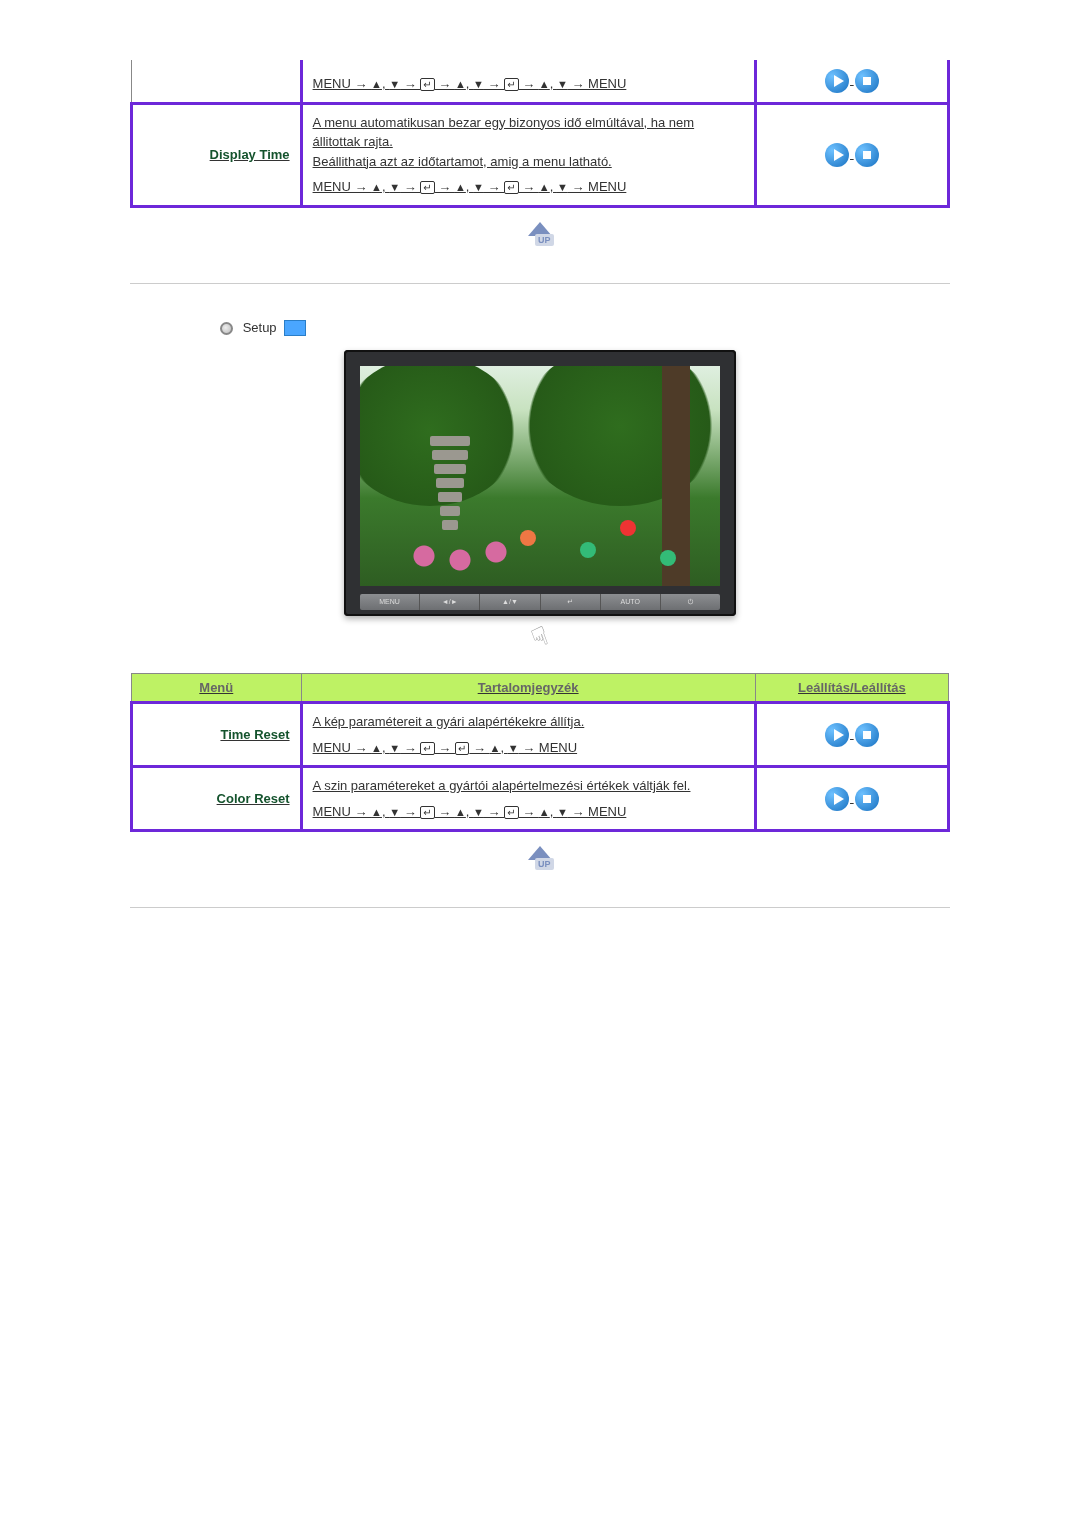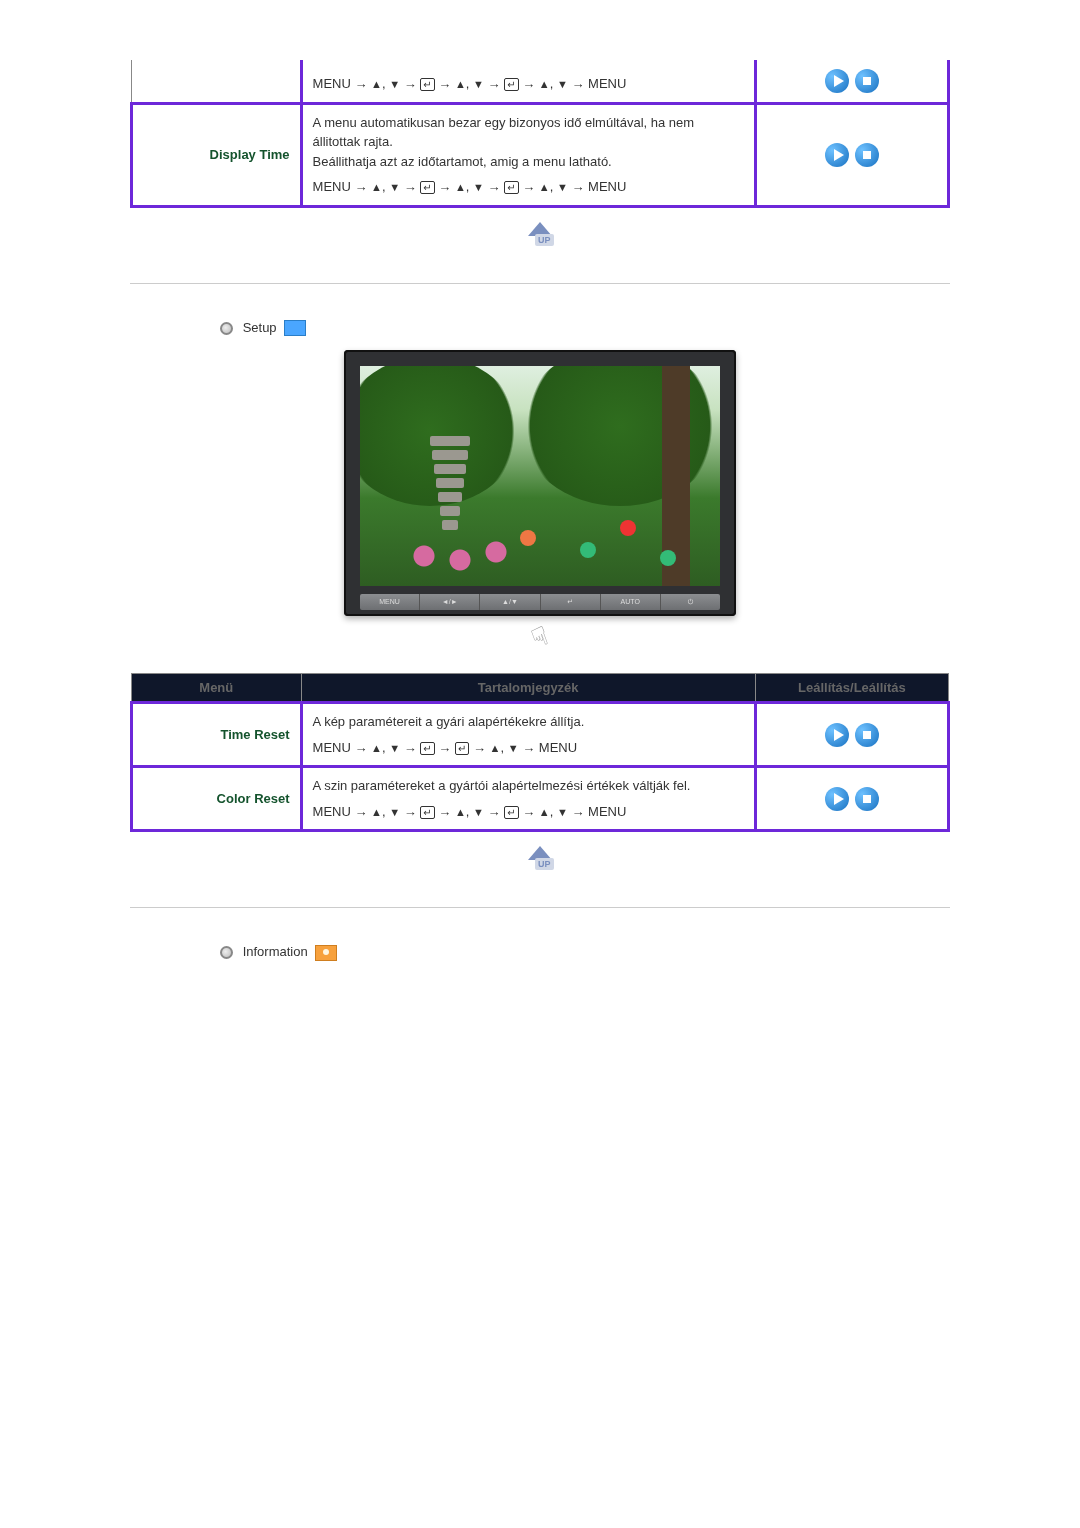--- a/index.html
+++ b/index.html
@@ -12,20 +12,21 @@
   }
   .page {
     width: 820px;
     margin: 0 auto;
     padding: 60px 40px 40px 40px;
   }
   table.menu-table {
     border-collapse: collapse;
     width: 100%;
     margin-bottom: 10px;
+    text-decoration: underline;
   }
   table.menu-table td {
     border: 3px solid #6d28d9;
     padding: 8px 10px;
     vertical-align: middle;
   }
   table.menu-table .label-col {
     width: 120px;
     font-weight: bold;
     color: #14532d;
@@ -37,21 +38,21 @@
   }
   table.menu-table .nav-line {
     margin-top: 6px;
     white-space: nowrap;
   }
   table.menu-table th {
     border: 1px solid #888;
     padding: 6px 8px;
     font-weight: bold;
     color: #666;
-    background: #0f172a;
+    background: #bef264;
   }
   .play-stop {
     white-space: nowrap;
     text-align: center;
     width: 140px;
   }
   .circ {
     display: inline-block;
     width: 24px;
     height: 24px;
@@ -308,19 +309,14 @@
         <span class="circ play"></span>
         <span class="circ stop"></span>
       </td>
     </tr>
   </tbody>
     </table>
 
   <div class="up-btn"><span class="up-arrow"></span></div>
   <hr class="sep">
 
-  <div class="section-title">
-    <span class="bullet"></span>
-    <span>Information</span>
-    <span class="mini-icon info"></span>
-  </div>
 
 </div>
 
 </body></html>

